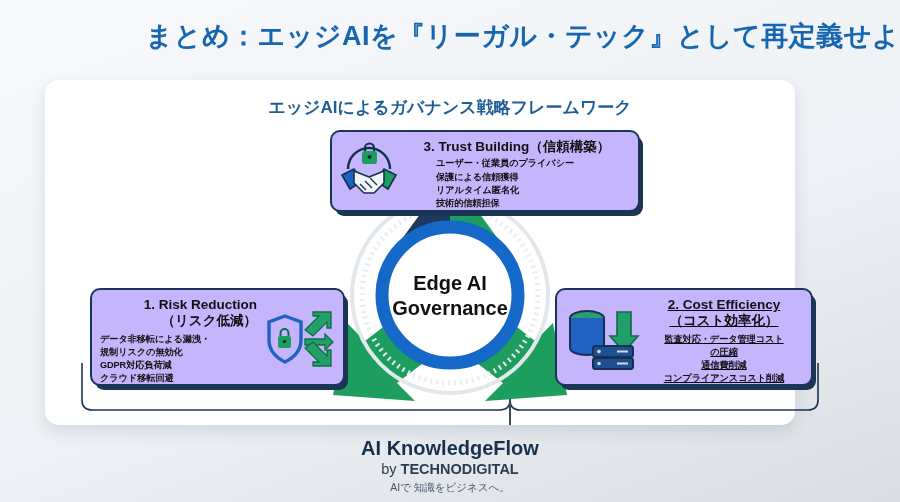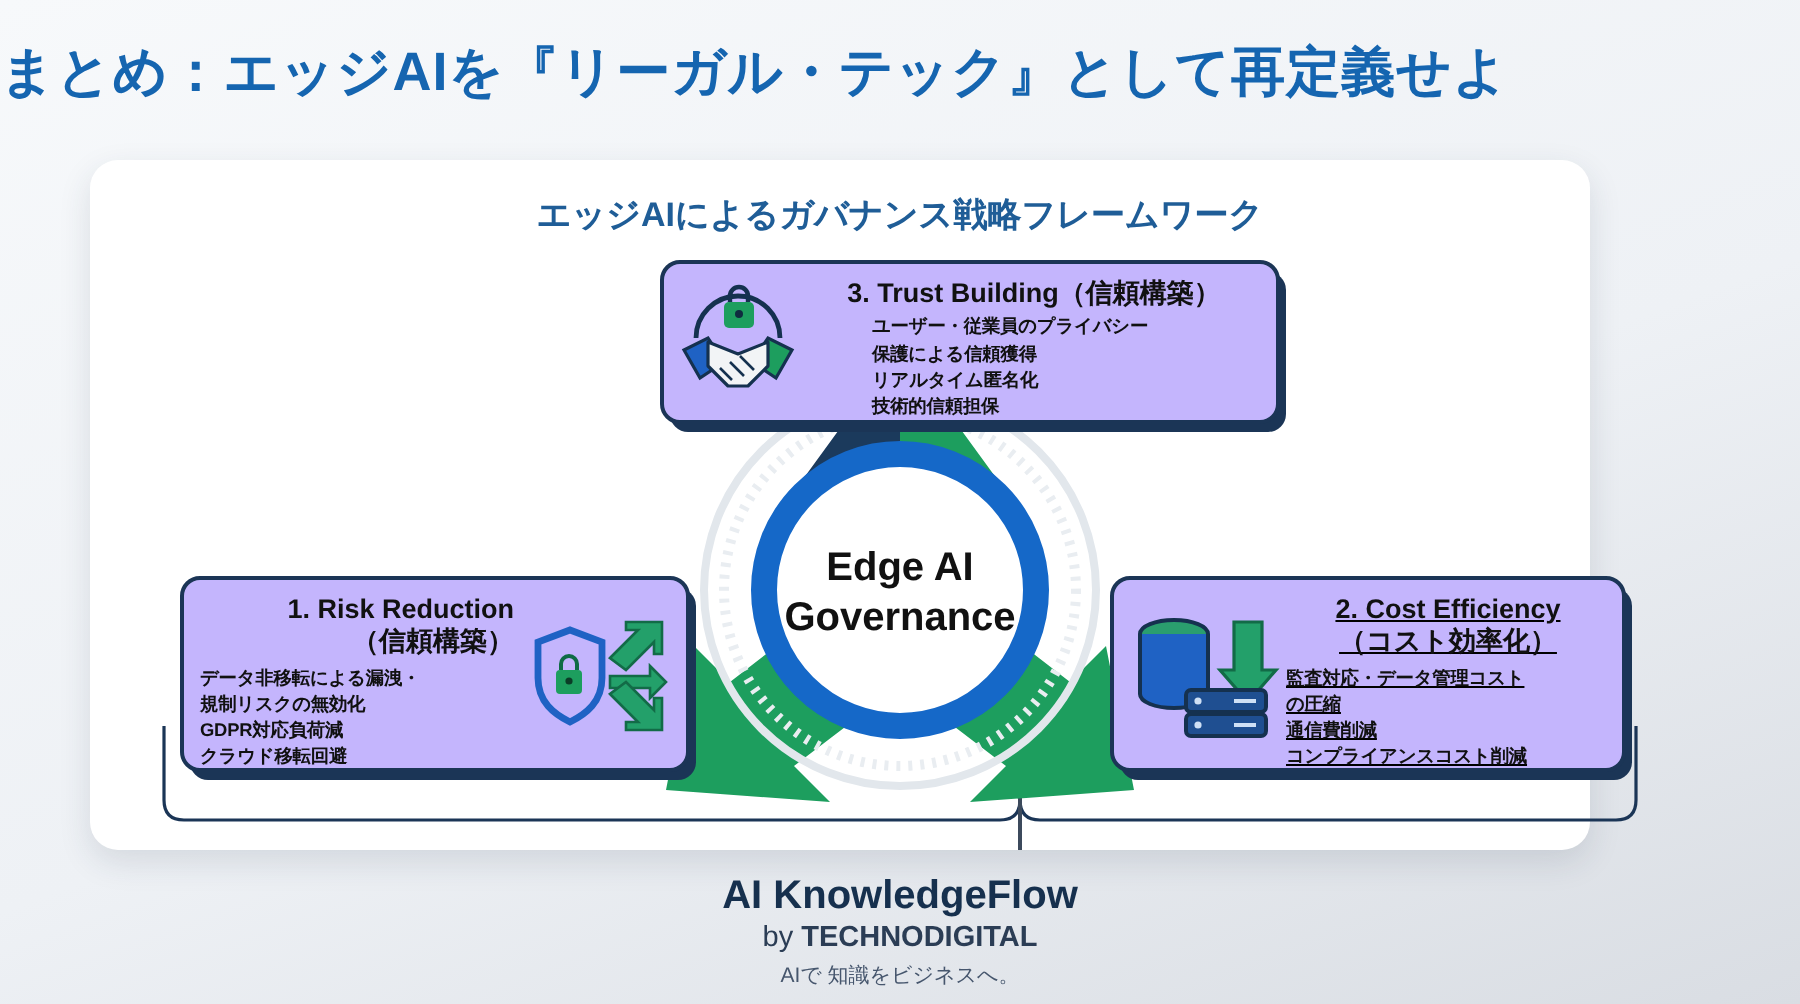--- a/index.html
+++ b/index.html
@@ -6,21 +6,21 @@
   body{
     width:900px;height:502px;overflow:hidden;
     font-family:"Liberation Sans","DejaVu Sans",sans-serif;
     background:linear-gradient(160deg,#f7f9fb 0%,#eef1f5 55%,#d9dde3 100%);
     position:relative;
   }
   #stage{position:absolute;inset:0;}
 
   
   .title{
-    position:absolute;left:0;top:18px;width:900px;text-align:left;
+    position:absolute;left:0;top:18px;width:900px;text-align:right;
     font-size:27px;font-weight:bold;color:#1565b0;letter-spacing:.5px;
     white-space:nowrap;
   }
 
   
   .card{
     position:absolute;left:45px;top:80px;width:750px;height:345px;
     background:#ffffff;border-radius:14px;
     box-shadow:0 6px 16px rgba(40,55,80,.13);
   }
@@ -57,21 +57,21 @@
   #node-risk .inner{display:flex;height:100%;align-items:flex-start;padding:7px 4px 0 8px;box-sizing:border-box;}
   #node-risk .txt{flex:1;}
   #node-risk .hd{text-align:right;padding-right:6px;}
   #node-risk .bd{text-align:left;margin-top:3px;}
 
   
   #node-cost{left:510px;top:208px;width:258px;height:98px;text-decoration:underline;}
   #node-cost .inner{display:flex;height:100%;align-items:flex-start;padding:7px 6px 0 6px;box-sizing:border-box;}
   #node-cost .txt{flex:1;padding-left:2px;}
   #node-cost .hd{text-align:center;}
-  #node-cost .bd{text-align:left;margin-top:3px;}
+  #node-cost .bd{text-align:center;margin-top:3px;}
 
   .ico{flex:0 0 auto;}
 
   
   #hub{position:absolute;left:260px;top:85px;width:290px;height:260px;z-index:5;}
 
   
   #bracket{position:absolute;left:0;top:0;width:810px;height:345px;z-index:2;}
 
   
@@ -161,21 +161,21 @@
             <div>技術的信頼担保</div>
           </div>
         </div>
       </div>
     </div>
 
     <div class="node" id="node-risk">
       <div class="inner">
         <div class="txt">
           <div class="hd">1. Risk Reduction</div>
-          <div class="hd">（信頼構築）</div>
+          <div class="hd">（リスク低減）</div>
           <div class="bd">
             <div>データ非移転による漏洩・</div>
             <div>規制リスクの無効化</div>
             <div>GDPR対応負荷減</div>
             <div>クラウド移転回避</div>
           </div>
         </div>
         <div class="ico" style="align-self:center;margin-right:4px;">
           <svg width="72" height="58" viewBox="0 0 72 58">
             <path d="M22,6 L38,12 L38,30 C38,42 30,48 22,52 C14,48 6,42 6,30 L6,12 Z" fill="none" stroke="#1f62c4" stroke-width="3.4"></path>

